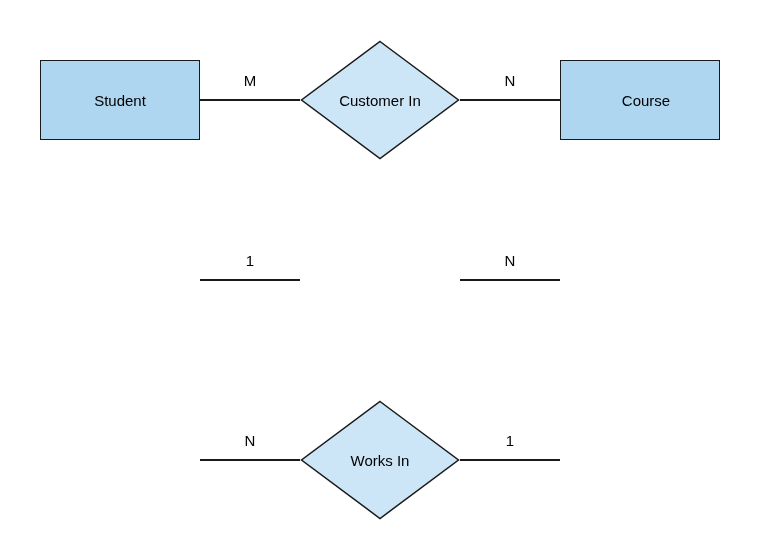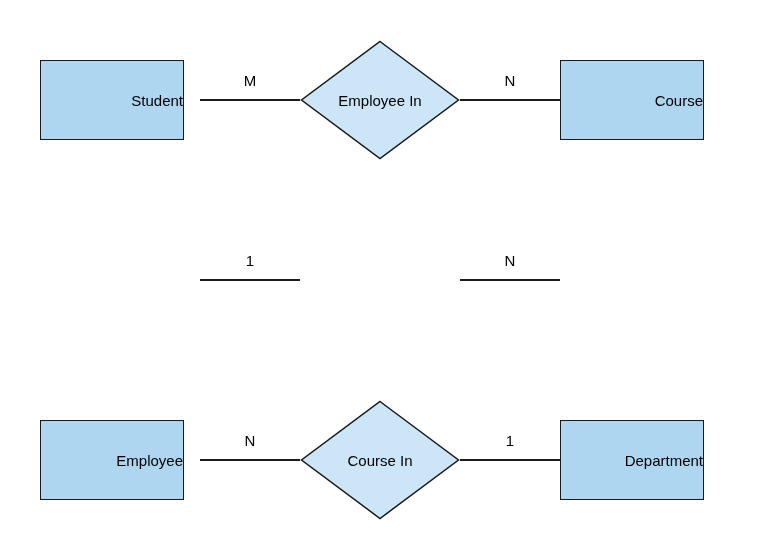--- a/index.html
+++ b/index.html
@@ -28,27 +28,27 @@
     left:0;
     width:761px;
     height:160px;
   }
   .row-0{top:20px;}
   .row-1{top:200px;}
   .row-2{top:380px;}
   .entity{
     position:absolute;
     top:40px;
-    width:144px;
+    width:160px;
     height:80px;
     background:var(--entity-fill);
     border:1.5px solid var(--border-color);
     display:flex;
     align-items:center;
-    justify-content:flex-end;
+    justify-content:center;
     font-size:15px;
   }
   .entity.left{left:40px;}
   .entity.right{left:560px;padding-left:12px;}
   .connector{
     position:absolute;
     top:79px;
     width:100px;
     height:1.5px;
     background:var(--border-color);
@@ -96,48 +96,42 @@
   <div class="row row-0">
     <div class="entity left">
       <span>Student</span>
     </div>
     <div class="connector left"></div>
     <div class="cardinality left">M</div>
     <div class="diamond-wrap">
       <svg width="160" height="120">
         <polygon points="80,1.5 158.5,60 80,118.5 1.5,60"></polygon>
       </svg>
-      <div class="diamond-label">Employee In</div>
+      <div class="diamond-label">Customer In</div>
     </div>
     <div class="connector right"></div>
     <div class="cardinality right">N</div>
     <div class="entity right">
       <span>Course</span>
     </div>
   </div>
 
   <div class="row row-1">
     <div class="connector left"></div>
     <div class="cardinality left">1</div>
     <div class="connector right"></div>
     <div class="cardinality right">N</div>
   </div>
 
   <div class="row row-2">
-    <div class="entity left">
-      <span>Employee</span>
-    </div>
     <div class="connector left"></div>
     <div class="cardinality left">N</div>
     <div class="diamond-wrap">
       <svg width="160" height="120">
         <polygon points="80,1.5 158.5,60 80,118.5 1.5,60"></polygon>
       </svg>
-      <div class="diamond-label">Course In</div>
+      <div class="diamond-label">Works In</div>
     </div>
     <div class="connector right"></div>
     <div class="cardinality right">1</div>
-    <div class="entity right">
-      <span>Department</span>
-    </div>
   </div>
 
 </div>
 
 </body></html>

